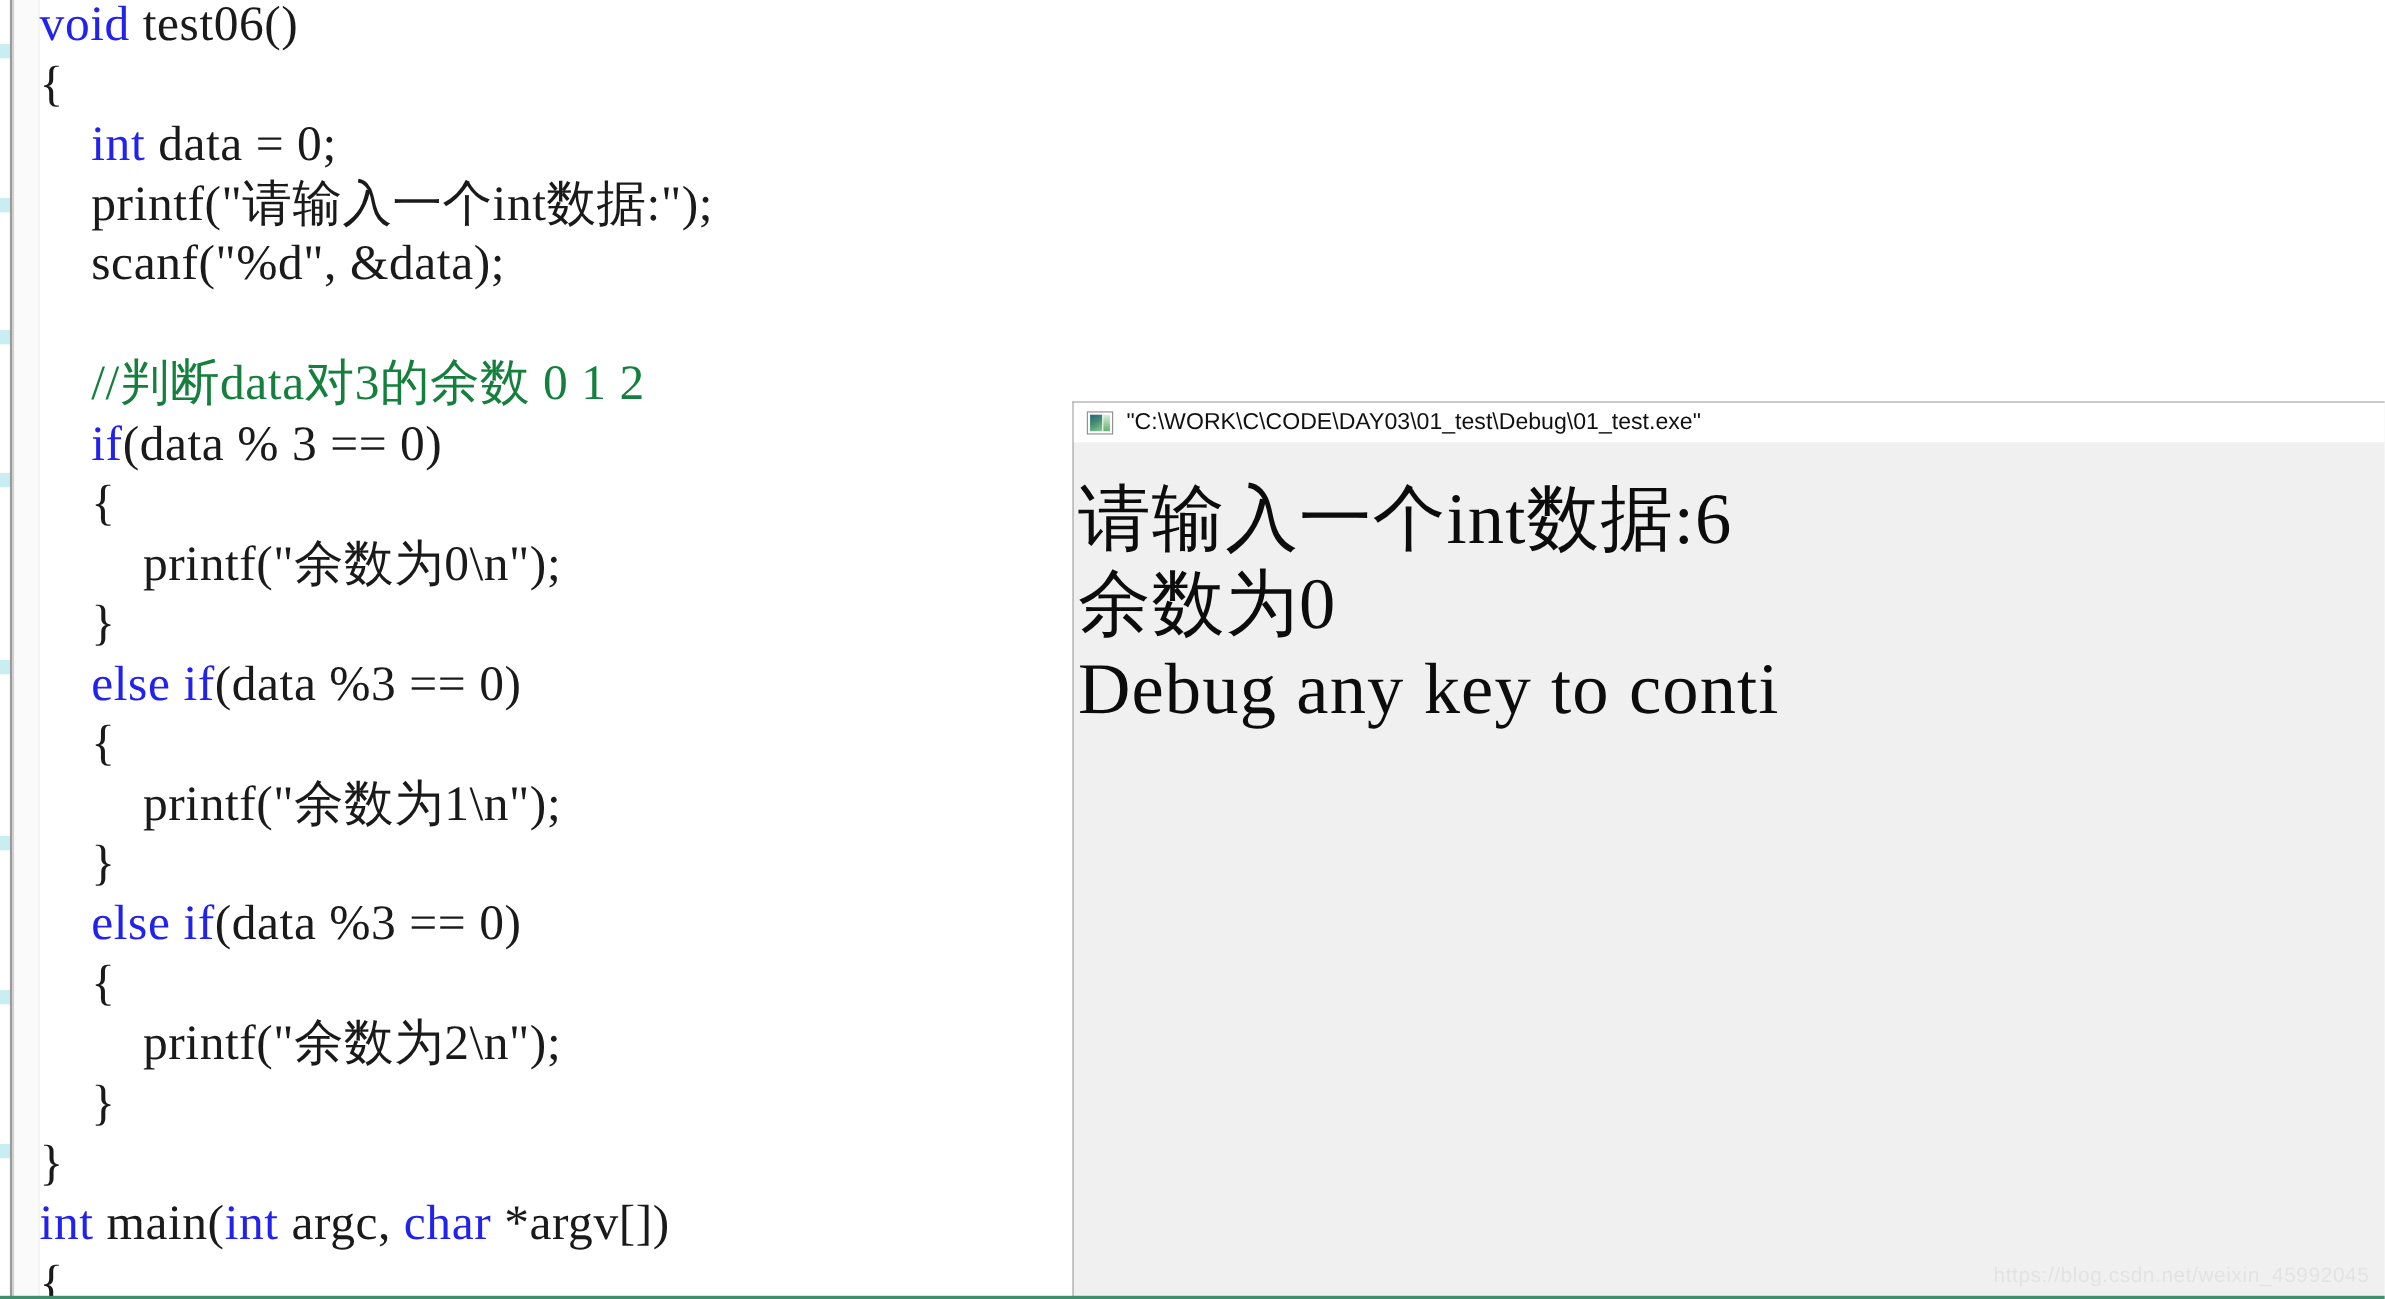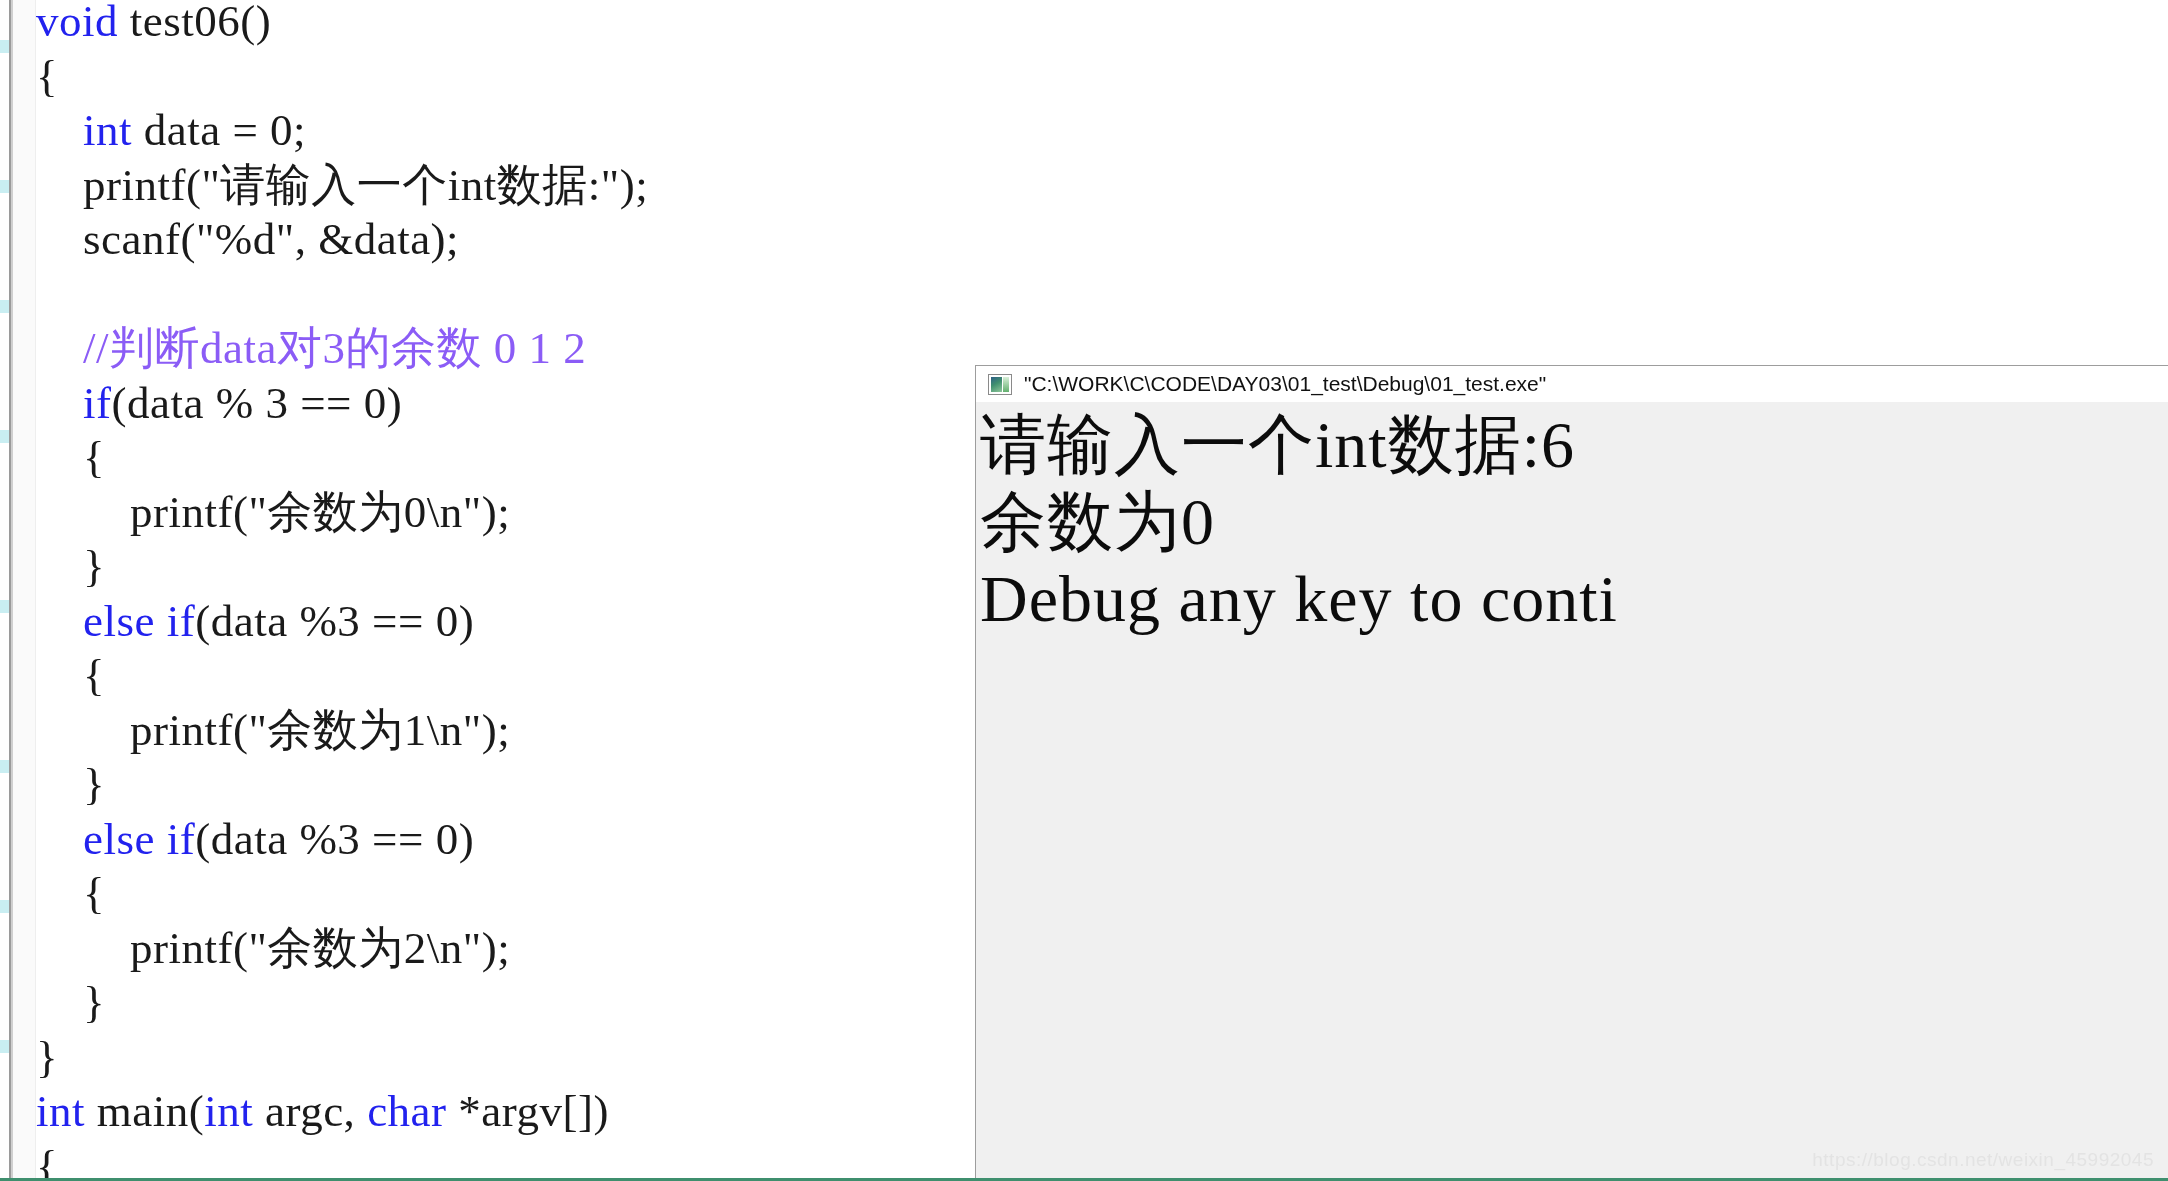--- a/index.html
+++ b/index.html
@@ -68,21 +68,21 @@
     line-height: 54.5px;
     color: #1a1a1a;
     white-space: pre;
     letter-spacing: 0.5px;
   }
   .code-line {
     height: 54.5px;
     white-space: pre;
   }
   .kw   { color: #2222ee; }
-  .cmt  { color: #8b5cf6; }
+  .cmt  { color: #15803d; }
   .plain{ color: #1a1a1a; }
 
   
   #console-window {
     position: absolute;
     left: 975px;
     top: 365px;
     width: 1193px;
     height: 816px;
     background: #f0f0f0;
@@ -127,20 +127,21 @@
     white-space: nowrap;
   }
   #console-body {
     padding: 4px 0 0 4px;
     font-family: "Liberation Serif", "DejaVu Serif", serif;
     font-size: 66px;
     line-height: 77px;
     color: #0c0c0c;
     white-space: pre;
     letter-spacing: 1px;
+    margin-top: 28px;
   }
   .console-line { white-space: pre; height: 77px; }
 
   #watermark {
     position: absolute;
     right: 14px;
     bottom: 10px;
     font-family: "Liberation Sans", "DejaVu Sans", sans-serif;
     font-size: 19px;
     color: #e3e3e3;

